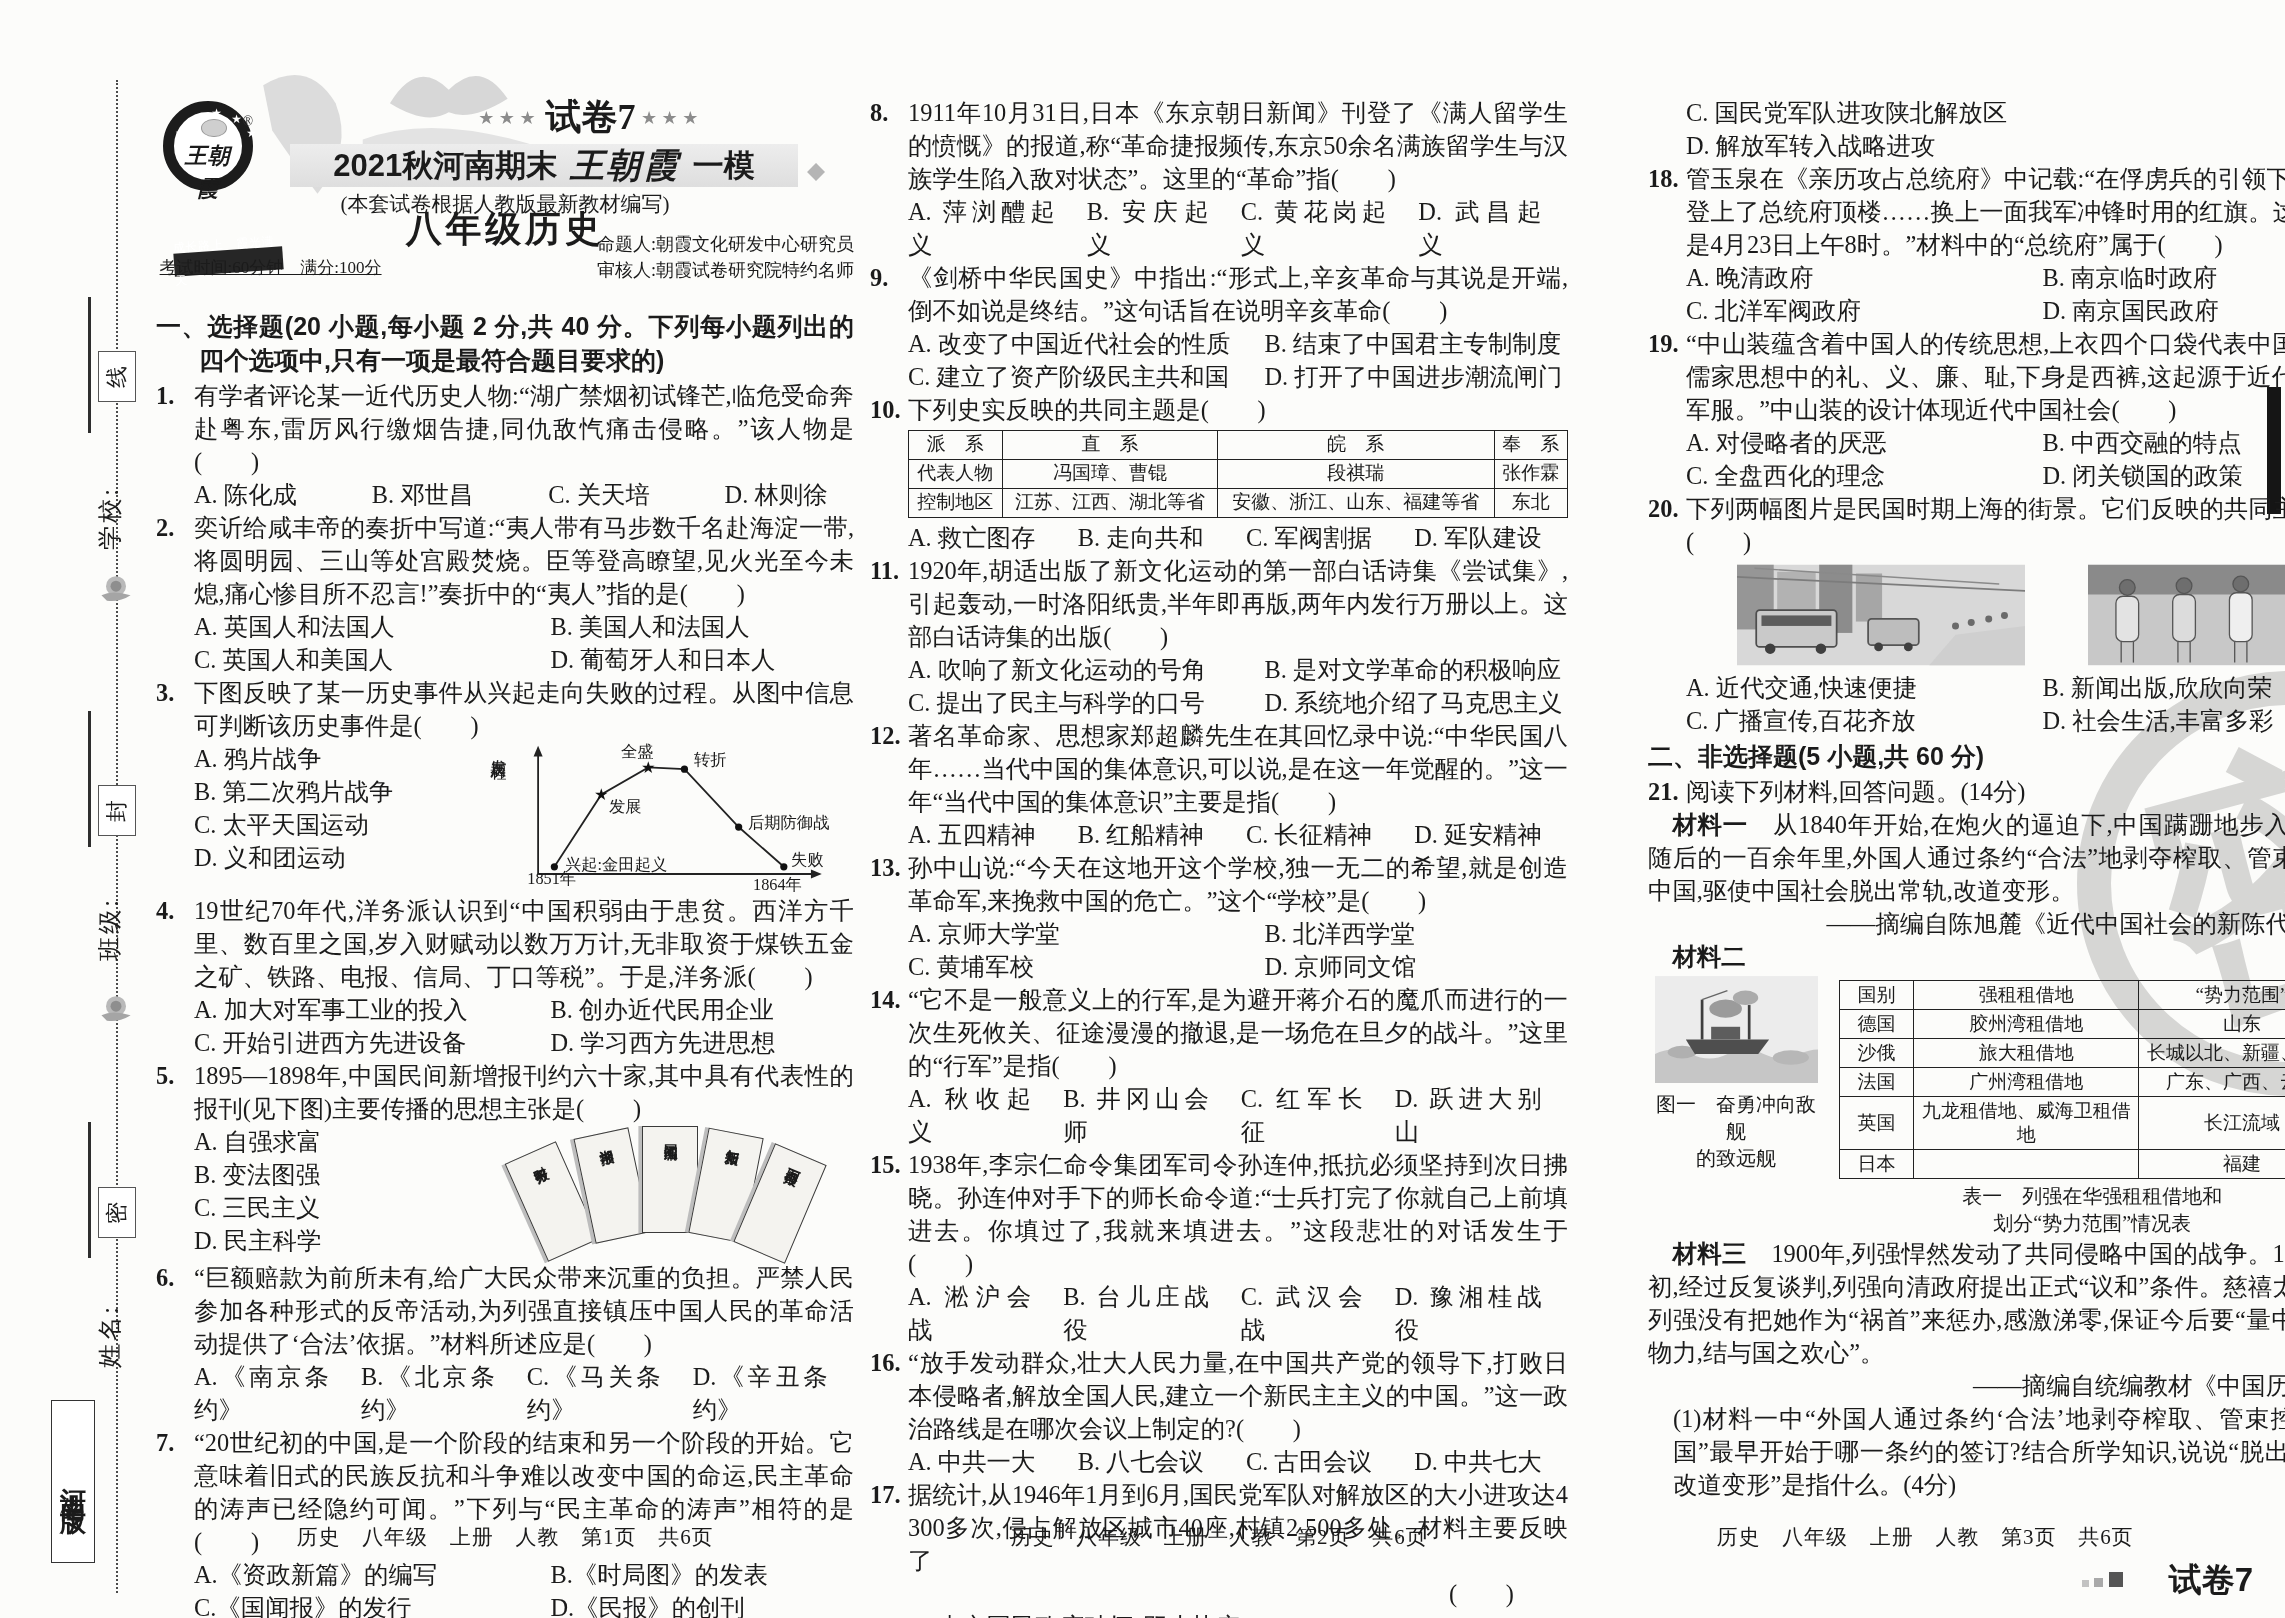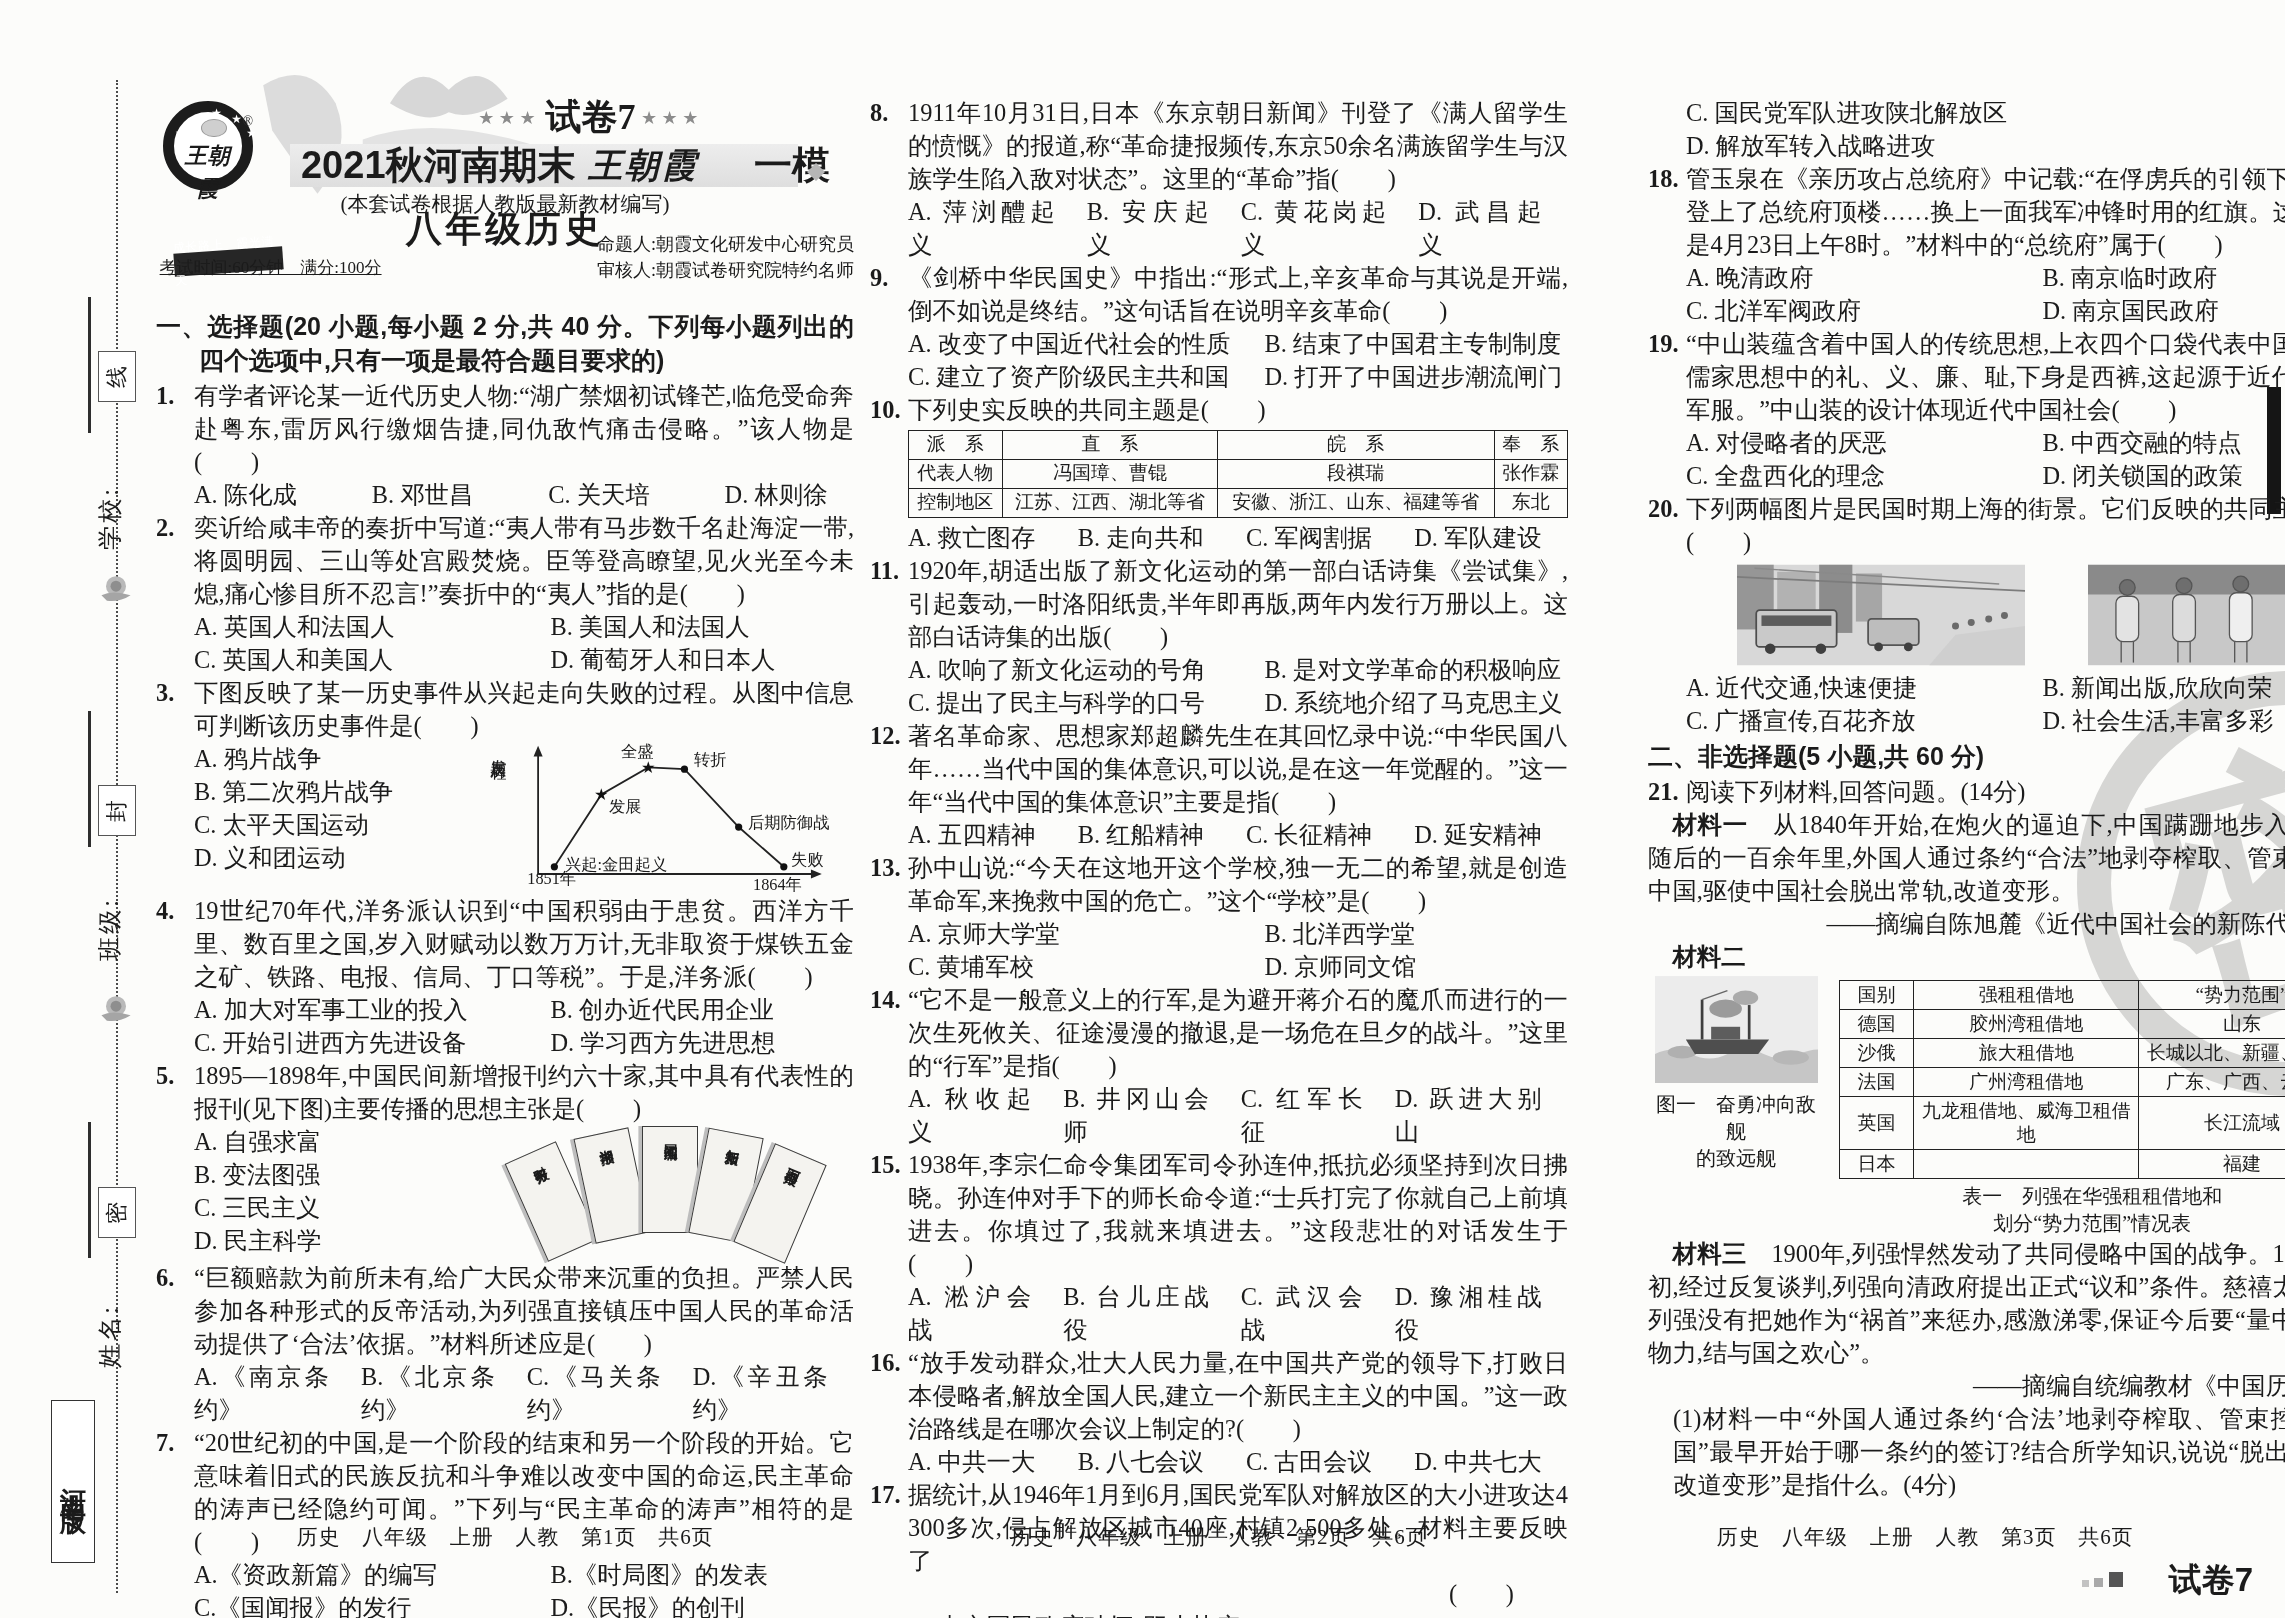--- a/index.html
+++ b/index.html
@@ -18,21 +18,21 @@
   .sec{font-family:"Liberation Sans","DejaVu Sans",sans-serif;font-weight:700;font-size:25px;
        padding-left:43px;text-indent:-43px;line-height:34px;margin:1.8px 0;}
   .paren-line{text-align:right;padding-right:54px;}
   
   .hdr{position:relative;height:253px;text-align:left;}
   .starline{position:absolute;left:181px;top:47px;width:507px;text-align:center;white-space:nowrap;}
   .stars{color:#8c8c8c;font-size:18px;letter-spacing:4.5px;vertical-align:5.4px;}
   .pno{font-size:36px;font-weight:700;margin:0 5.4px;}
   .banner{position:absolute;left:134px;top:90px;width:508px;height:43px;background:linear-gradient(#ededed,#dedede);
           display:flex;align-items:center;justify-content:center;gap:12.7px;white-space:nowrap;}
-  .bpre,.bpost{font-family:"Liberation Sans","DejaVu Sans",sans-serif;font-weight:700;font-size:38px;margin-left:43px;}
+  .bpre,.bpost{font-family:"Liberation Sans","DejaVu Sans",sans-serif;font-weight:700;font-size:31px;}
   .bbrand{font-weight:700;font-style:italic;font-size:34px;letter-spacing:2.7px;}
   .bdiamond{position:absolute;left:651px;top:100px;color:#b5b5b5;font-size:23.5px;}
   .hnote{position:absolute;left:0;top:134px;width:698px;text-align:center;font-size:21px;}
   .hsub{position:absolute;left:0;top:161px;width:698px;text-align:center;font-weight:700;font-size:36px;letter-spacing:3.6px;font-family:Liberation Mono, monospace;}
   .hexam{position:absolute;left:3.6px;top:197px;font-size:17px;text-decoration:underline;}
   .hper{position:absolute;right:0;top:177px;font-size:18px;line-height:26px;}
   
   .badge{position:absolute;left:7.2px;top:47px;width:90px;height:90px;border-radius:50%;
          background:#fff;border:11.8px solid #1c1c1c;box-sizing:border-box;}
   .badge .star{position:absolute;color:#fff;font-size:11.8px;line-height:11.8px;}

